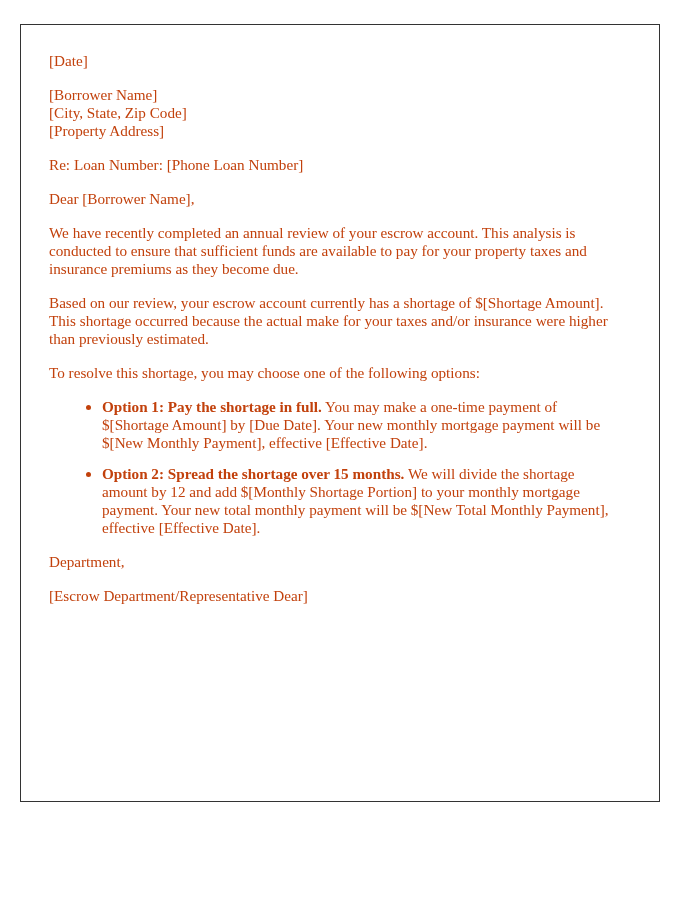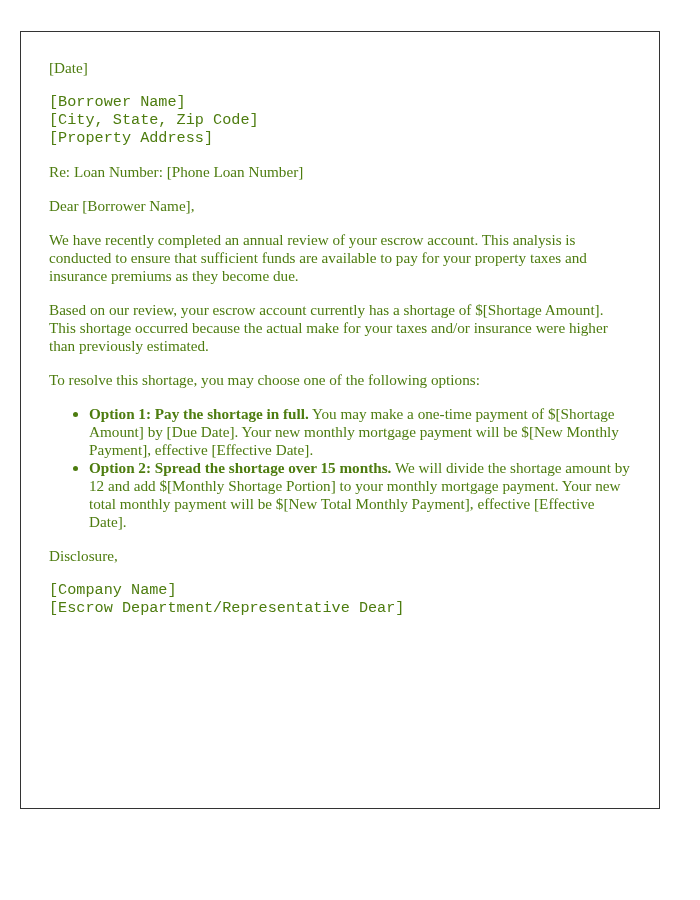--- a/index.html
+++ b/index.html
@@ -1,33 +1,33 @@
 <!DOCTYPE html>
 <html><head>
 <meta charset="utf-8">
 <style>
   html, body { margin: 0; padding: 0; background: #ffffff; }
   body { width: 700px; height: 900px; position: relative; }
   .letter {
     position: absolute;
-    left: 20px; top: 31px;
+    left: 20px; top: 24px;
     width: 640px; height: 778px;
     border: 1px solid #333333;
     box-sizing: border-box;
     padding: 27px 28px 0 28px;
     font-family: "Liberation Serif", "DejaVu Serif", serif;
     font-size: 15.2px;
     line-height: 18px;
-    color: #4d7c0f;
+    color: #c2410c;
   }
   .letter p { margin: 0 0 16px 0; }
   .letter ul { margin: 0 0 16px 0; padding-left: 40px; }
-  .letter li { margin: 0; }
+  .letter li { margin: 13px; }
   .letter b { font-weight: bold; }
-  .line { display: block; font-family: Liberation Mono, monospace; }
+  .line { display: block; }
 </style>
 </head>
 <body>
 
 <div class="letter">
   <p>[Date]</p>
 
   <p>
     <span class="line">[Borrower Name]</span>
     <span class="line">[City, State, Zip Code]</span>
@@ -41,19 +41,18 @@
   <p>We have recently completed an annual review of your escrow account. This analysis is conducted to ensure that sufficient funds are available to pay for your property taxes and insurance premiums as they become due.</p>
   <p>Based on our review, your escrow account currently has a shortage of $[Shortage Amount]. This shortage occurred because the actual make for your taxes and/or insurance were higher than previously estimated.</p>
   <p>To resolve this shortage, you may choose one of the following options:</p>
 
   <ul>
     <li><b>Option 1: Pay the shortage in full.</b><span> You may make a one-time payment of $[Shortage Amount] by [Due Date]. Your new monthly mortgage payment will be $[New Monthly Payment], effective [Effective Date].</span></li>
     <li><b>Option 2: Spread the shortage over 15 months.</b><span> We will divide the shortage amount by 12 and add $[Monthly Shortage Portion] to your monthly mortgage payment. Your new total monthly payment will be $[New Total Monthly Payment], effective [Effective Date].</span></li>
   </ul>
 
 
-  <p>Disclosure,</p>
+  <p>Department,</p>
 
   <p>
-    <span class="line">[Company Name]</span>
     <span class="line">[Escrow Department/Representative Dear]</span>
   </p>
 </div>
 
 </body></html>

